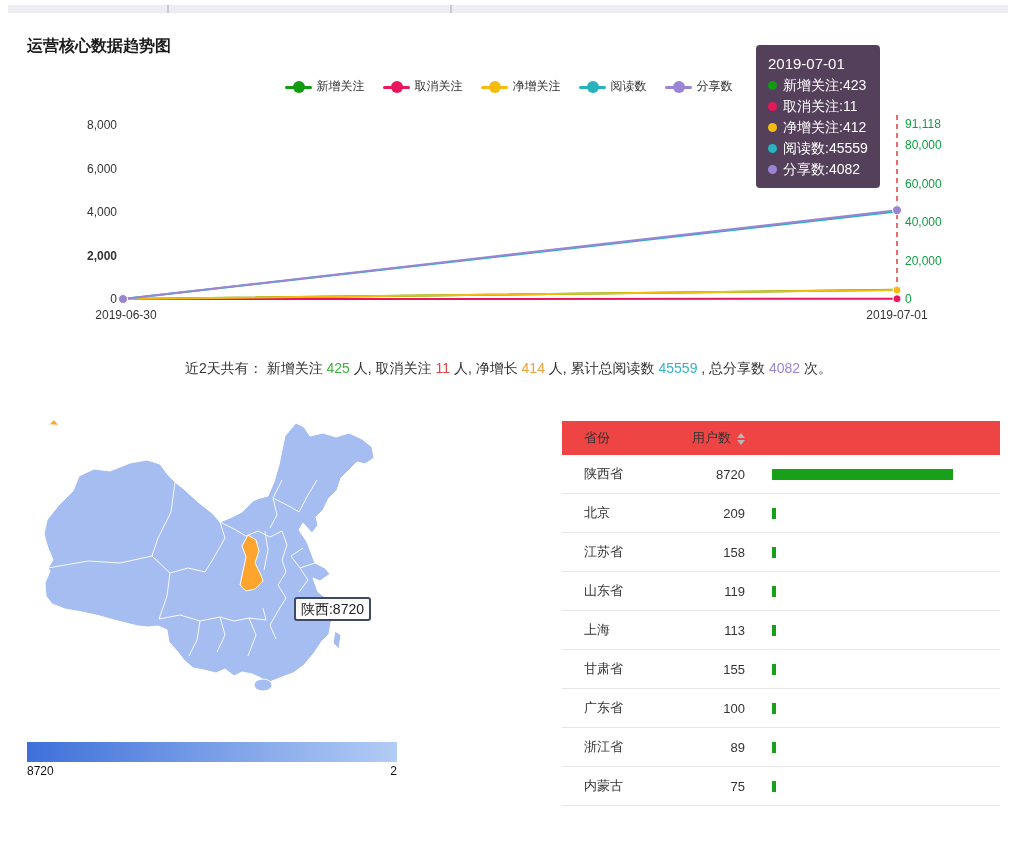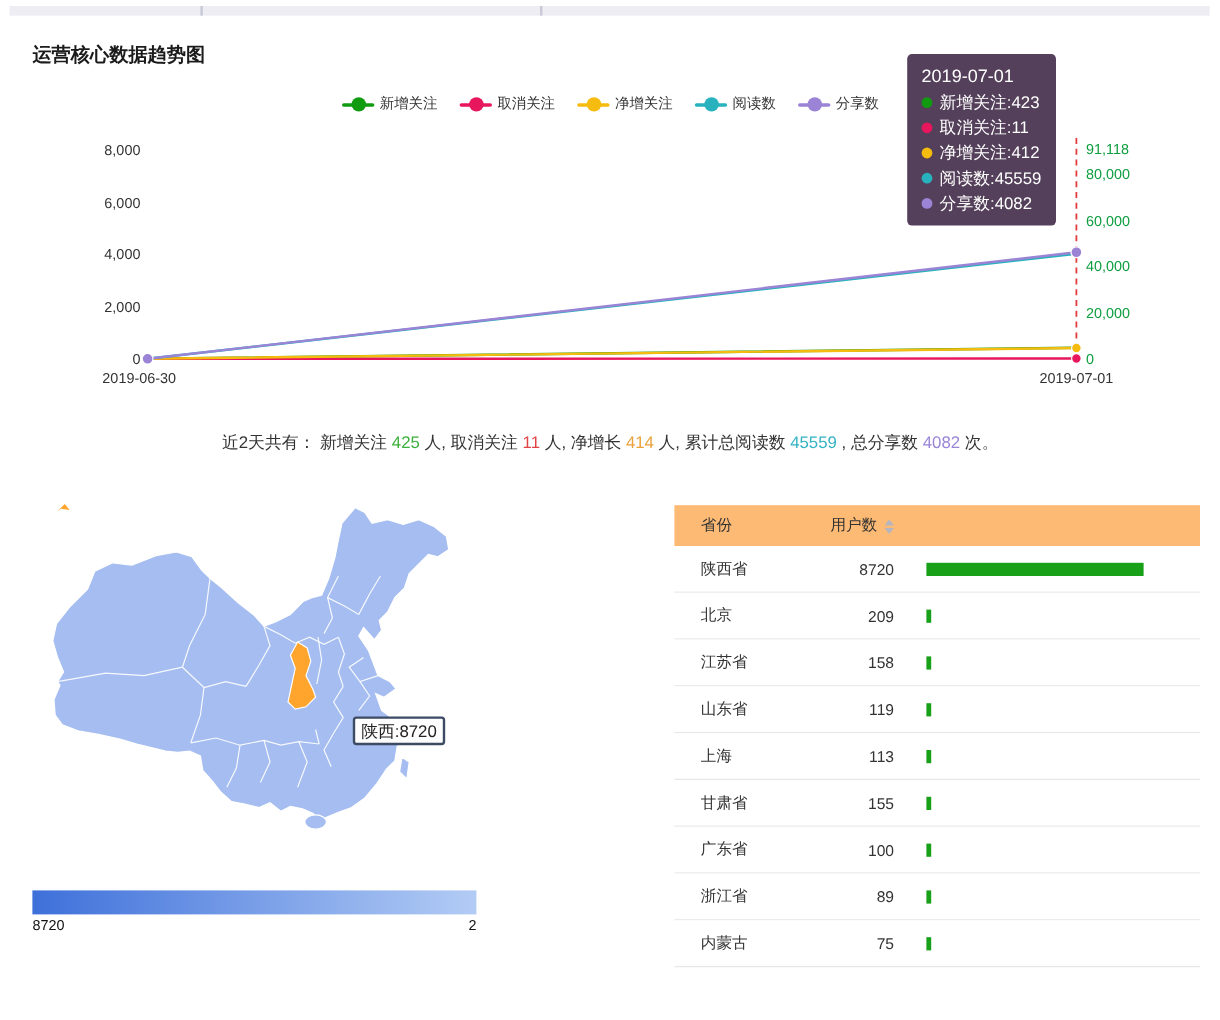--- a/index.html
+++ b/index.html
@@ -46,21 +46,21 @@
     border:2px solid #3d4a64;border-radius:3px;font-size:14px;color:#222;text-align:center;line-height:20px;z-index:4;margin-left:42px;}
   #china-map .border-line{fill:none;stroke:#fff;stroke-width:1;opacity:.9;}
 
   
   .grad-bar{position:absolute;left:27px;top:742px;width:370px;height:20px;}
   .grad-max{position:absolute;left:27px;top:764px;font-size:12px;color:#111;}
   .grad-min{position:absolute;left:27px;top:764px;width:370px;text-align:right;font-size:12px;color:#111;}
 
   
   .table{position:absolute;left:562px;top:421px;width:438px;font-size:13px;}
-  .t-head{display:flex;align-items:center;height:34px;background:#fdba74;color:#333;justify-content:flex-end;}
+  .t-head{display:flex;align-items:center;height:34px;background:#ef4444;color:#333;justify-content:flex-end;}
   .t-row{display:flex;align-items:center;height:38px;border-bottom:1px solid #e6e6e9;background:#fff;}
   .c-name{width:120px;padding-left:22px;box-sizing:border-box;}
   .c-val{width:63px;text-align:right;}
   .c-bar{flex:1;display:flex;align-items:center;margin-left:27px;}
   .bar{height:11px;}
   .sort{display:inline-flex;flex-direction:column;margin-left:6px;vertical-align:middle;cursor:pointer;}
   .sort i{display:block;width:0;height:0;border-left:4px solid transparent;border-right:4px solid transparent;}
   .sort .up{border-bottom:5px solid #b6b6c0;margin-bottom:2px;}
   .sort .dn{border-top:5px solid #b6b6c0;}
 </style>
@@ -122,32 +122,32 @@
         <line x1="123" y1="199" x2="897" y2="111.5" stroke="#27b2bd" stroke-width="2" stroke-linecap="round"></line>
         <line x1="123" y1="199" x2="897" y2="110.21650000000001" stroke="#9b84d6" stroke-width="2" stroke-linecap="round"></line>
         <line x1="897" y1="15" x2="897" y2="203" stroke="#e23b3b" stroke-width="1.5" stroke-dasharray="5,4"></line>
         <circle cx="123" cy="199" r="4.5" fill="#9b84d6" stroke="#ffffff" stroke-width="1"></circle>
         <circle cx="897" cy="190.039" r="4" fill="#f5bb0e" stroke="#ffffff" stroke-width="1"></circle>
         <circle cx="897" cy="198.76075" r="4" fill="#e8175d" stroke="#ffffff" stroke-width="1"></circle>
         <circle cx="897" cy="110.21650000000001" r="4.5" fill="#9b84d6" stroke="#ffffff" stroke-width="1"></circle>
       </svg>
     <div id="ticks">
         <div class="tick left" style="right: 900px; top: 191px; color: rgb(51, 51, 51);">0</div>
-        <div class="tick left" style="right: 900px; top: 147.5px; color: rgb(51, 51, 51);">2,000</div>
+        <div class="tick left" style="right: 900px; top: 147.5px; color: rgb(51, 51, 51); font-weight: bold;">2,000</div>
         <div class="tick left" style="right: 900px; top: 104px; color: rgb(51, 51, 51);">4,000</div>
         <div class="tick left" style="right: 900px; top: 60.5px; color: rgb(51, 51, 51);">6,000</div>
         <div class="tick left" style="right: 900px; top: 17px; color: rgb(51, 51, 51);">8,000</div>
         <div class="tick right" style="left: 905px; top: 191px; color: rgb(14, 157, 63);">0</div>
         <div class="tick right" style="left: 905px; top: 152.588px; color: rgb(14, 157, 63);">20,000</div>
         <div class="tick right" style="left: 905px; top: 114.177px; color: rgb(14, 157, 63);">40,000</div>
         <div class="tick right" style="left: 905px; top: 75.7648px; color: rgb(14, 157, 63);">60,000</div>
         <div class="tick right" style="left: 905px; top: 37.3531px; color: rgb(14, 157, 63);">80,000</div>
         <div class="tick right" style="left: 905px; top: 16px; color: rgb(14, 157, 63);">91,118</div>
       </div>
-    <div class="xlabel" style="left:116px;top:208px;">2019-06-30</div>
+    <div class="xlabel" style="left:126px;top:208px;">2019-06-30</div>
     <div class="xlabel" style="left:897px;top:208px;">2019-07-01</div>
   </div>
 
   <div class="chart-tooltip">
     <div class="ct-date">2019-07-01</div>
     <div>
         <div class="ct-row">
           <span class="ct-dot" style="background: rgb(17, 155, 17);"></span>
           <span>新增关注:423</span>
         </div>

